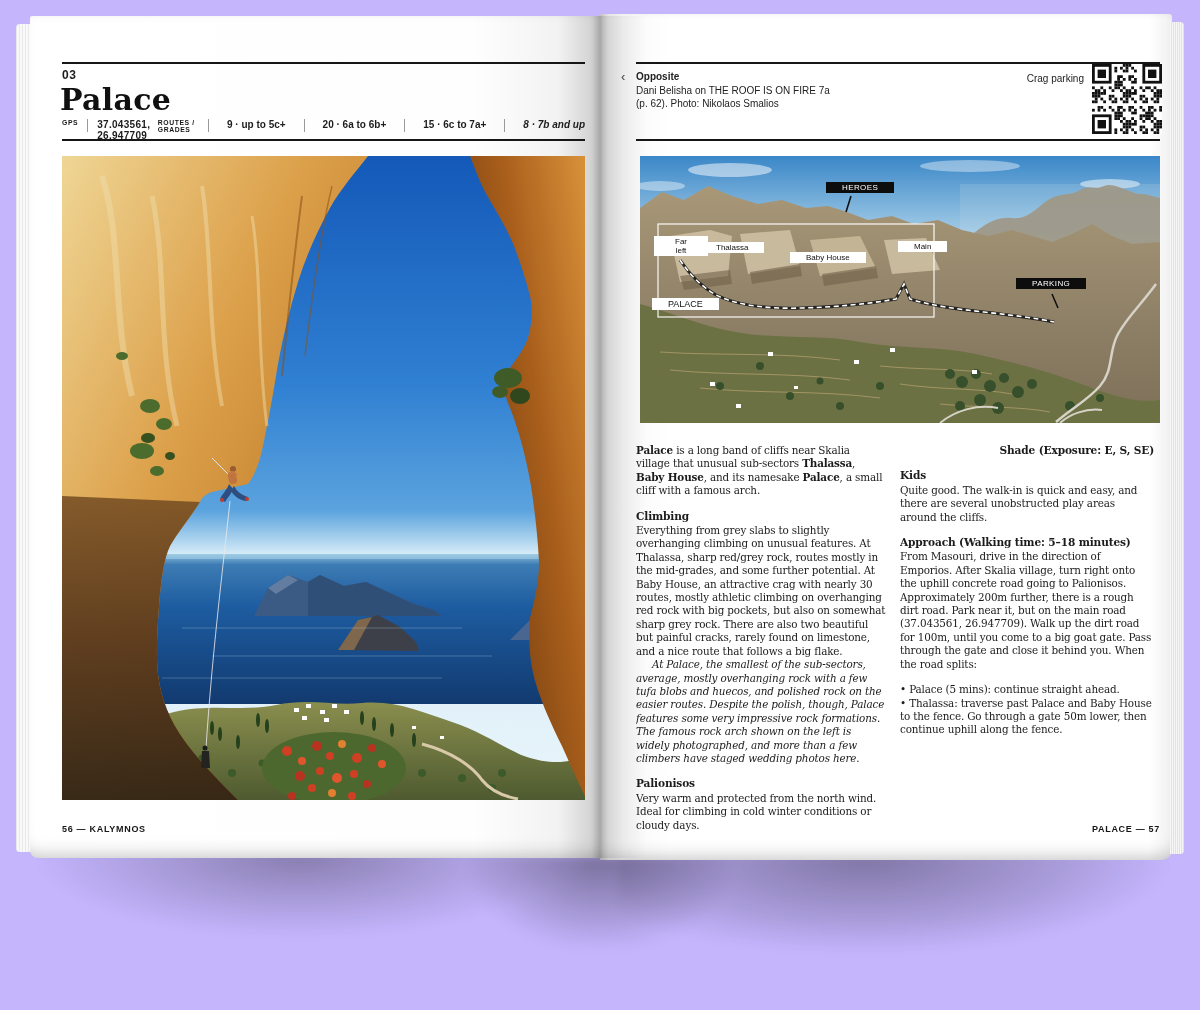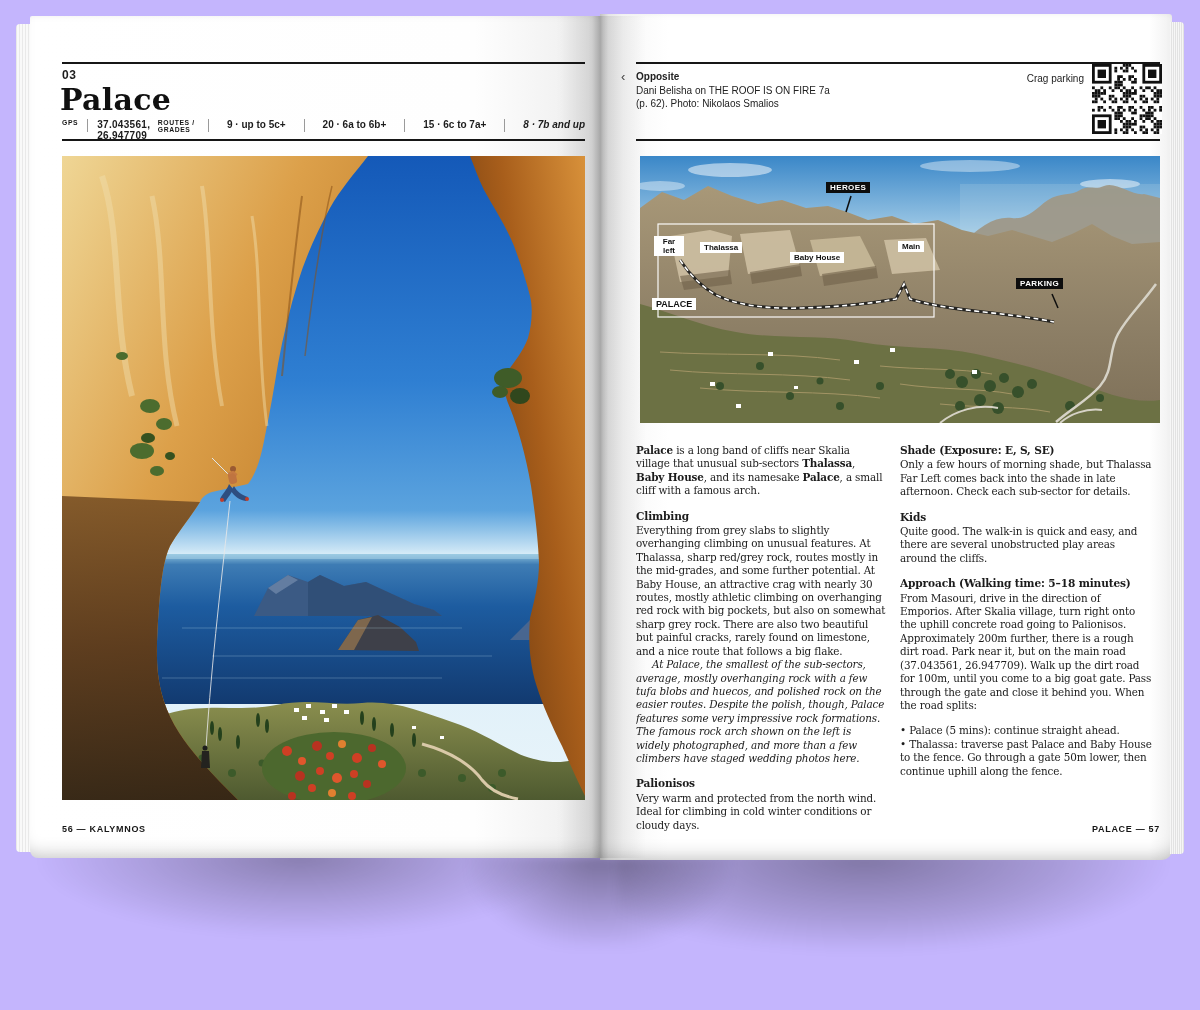--- a/index.html
+++ b/index.html
@@ -45,21 +45,21 @@
   .cap{font-size:10px;line-height:13.5px;color:#222;}
   .cap b{font-size:10px;margin-top:6px;}
   .chev{font-size:13px;color:#444;line-height:10px;}
   
   .col{font-family:"DejaVu Serif",serif;font-size:10.4px;line-height:13.4px;letter-spacing:-.15px;color:#1b1b1b;}
   .col h3{font-size:10.6px;line-height:13.4px;margin:12px 0 1px 0;}
   .col p{margin:0;}
   .col p.indent{text-indent:16px;font-style:italic;}
   .col p.gap{margin-top:12px;}
   
-  .maplab{position:absolute;font-size:8px;font-weight:bold;line-height:1.15;padding:1px 4px;white-space:nowrap;}
+  .maplab{position:absolute;font-size:8px;font-weight:normal;line-height:1.15;padding:1px 16px;white-space:nowrap;}
   .lab-white{background:#ffffff;color:#111;}
   .lab-black{background:#0d0d0d;color:#fff;letter-spacing:.4px;}
 </style>
 </head>
 <body>
 
 <div id="canvas">
 
   <div class="abs shadow" id="shadow-left"></div>
   <div class="abs shadow" id="shadow-spine"></div>
@@ -570,22 +570,21 @@
   <div class="abs content col" style="left:636px;top:444px;width:250px;height:392px;overflow:hidden;">
     <p><b>Palace</b><span> is a long band of cliffs near Skalia village that unusual sub-sectors </span><b>Thalassa</b><span>, </span><b>Baby House</b><span>, and its namesake </span><b>Palace</b><span>, a small cliff with a famous arch.</span></p>
     <h3>Climbing</h3>
     <p>Everything from grey slabs to slightly overhanging climbing on unusual features. At Thalassa, sharp red/grey rock, routes mostly in the mid-grades, and some further potential. At Baby House, an attractive crag with nearly 30 routes, mostly athletic climbing on overhanging red rock with big pockets, but also on somewhat sharp grey rock. There are also two beautiful but painful cracks, rarely found on limestone, and a nice route that follows a big flake.</p>
     <p class="indent">At Palace, the smallest of the sub-sectors, average, mostly overhanging rock with a few tufa blobs and huecos, and polished rock on the easier routes. Despite the polish, though, Palace features some very impressive rock formations. The famous rock arch shown on the left is widely photographed, and more than a few climbers have staged wedding photos here.</p>
     <h3>Palionisos</h3>
     <p>Very warm and protected from the north wind. Ideal for climbing in cold winter conditions or cloudy days.</p>
   </div>
 
   <div class="abs content col" style="left:900px;top:444px;width:254px;height:392px;overflow:hidden;">
-    <h3 style="margin-top:0;">Shade (Exposure: E, S, SE)</h3>
-    <p>Only a few hours of morning shade, but Thalassa Far Left comes back into the shade in late afternoon. Check each sub-sector for details.</p>
+    <h3 style="margin-top:0;text-align:right;">Shade (Exposure: E, S, SE)</h3>
     <h3>Kids</h3>
     <p>Quite good. The walk-in is quick and easy, and there are several unobstructed play areas around the cliffs.</p>
     <h3>Approach (Walking time: 5–18 minutes)</h3>
     <p>From Masouri, drive in the direction of Emporios. After Skalia village, turn right onto the uphill concrete road going to Palionisos. Approximately 200m further, there is a rough dirt road. Park near it, but on the main road (37.043561, 26.947709). Walk up the dirt road for 100m, until you come to a big goat gate. Pass through the gate and close it behind you. When the road splits:</p>
     <p class="gap">• Palace (5 mins): continue straight ahead.</p>
     <p>• Thalassa: traverse past Palace and Baby House to the fence. Go through a gate 50m lower, then continue uphill along the fence.</p>
   </div>
 
   <div class="abs content footer" style="left:1000px;top:824px;width:160px;text-align:right;">PALACE — 57</div>
 

